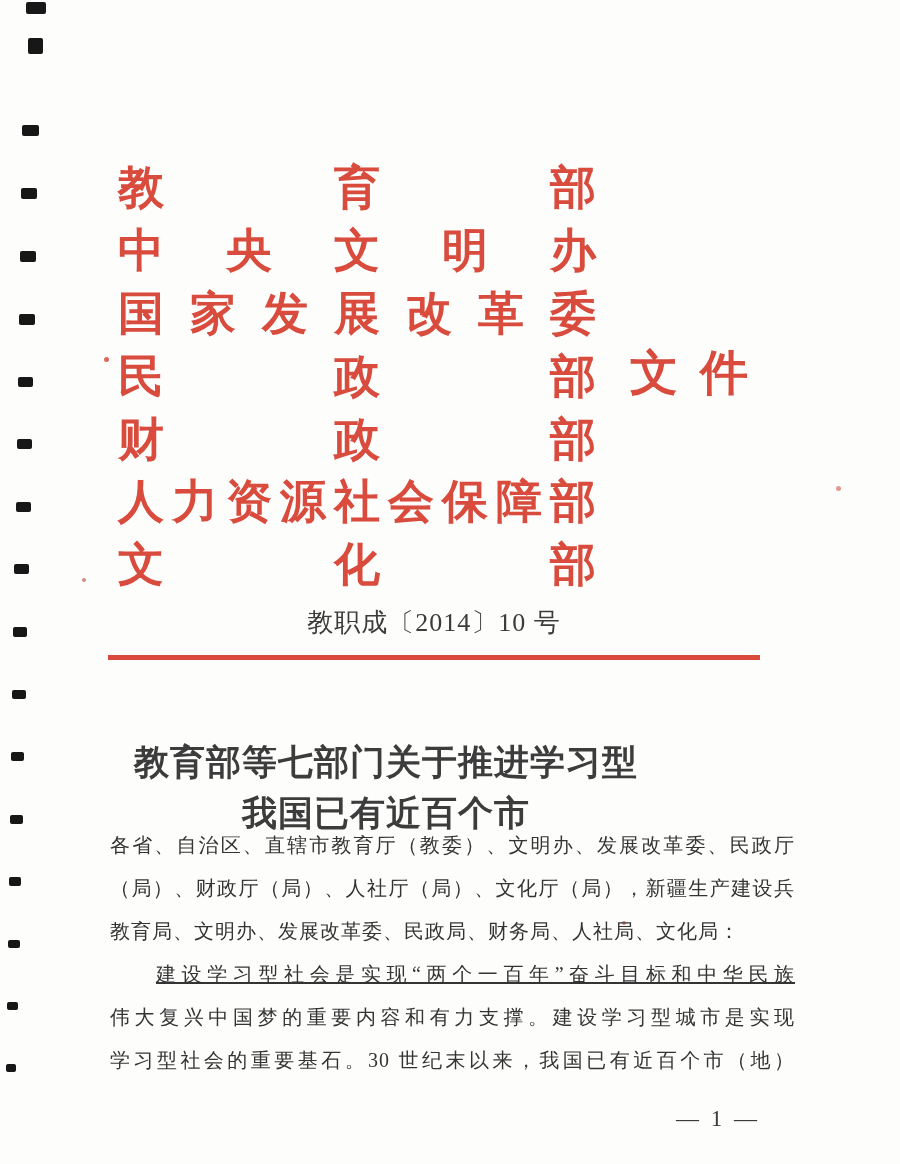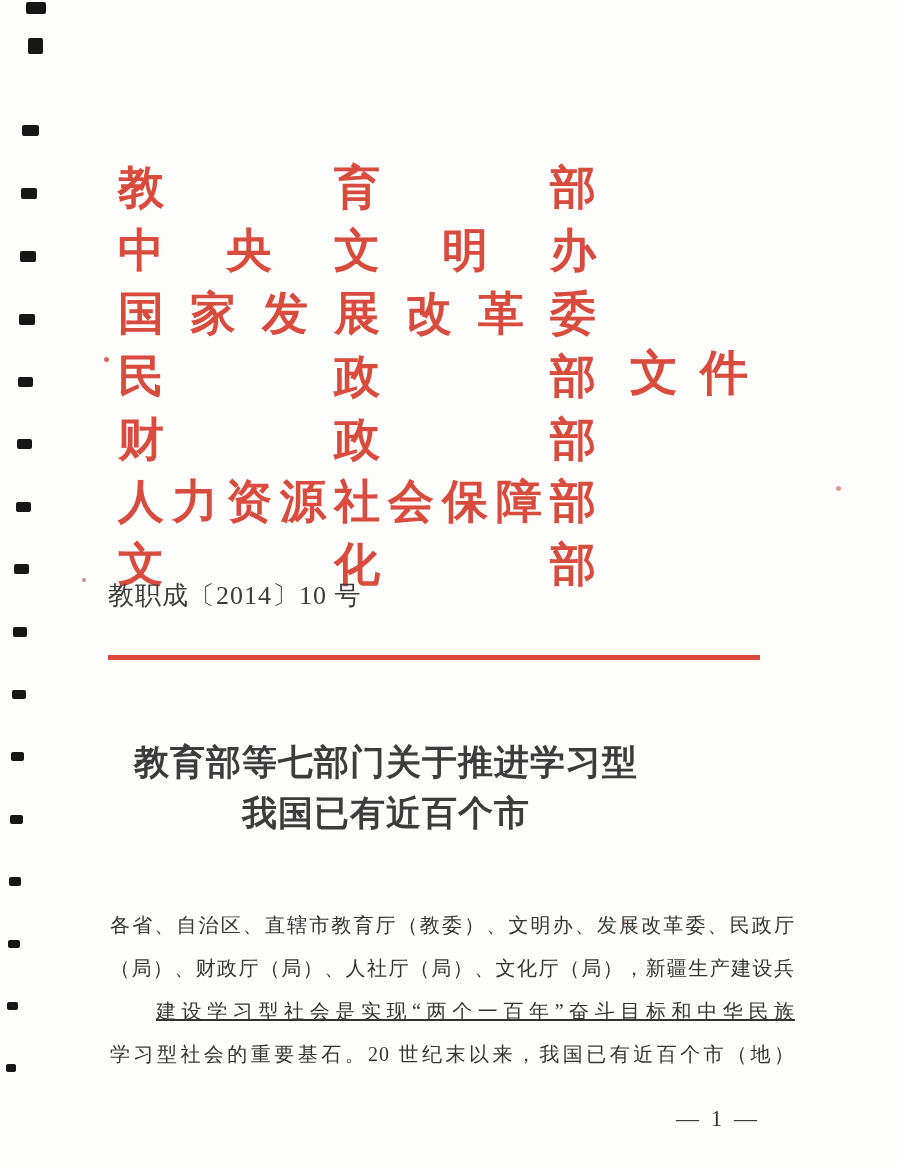--- a/index.html
+++ b/index.html
@@ -25,36 +25,36 @@
     font-weight:bold;font-size:46px;color:#d84b3d;
   }
   .agency-row span{display:block;line-height:1;}
   .doc-type{
     position:absolute;left:630px;top:349px;width:118px;
     display:flex;justify-content:space-between;
     font-family:"Liberation Sans", sans-serif;
     font-weight:bold;font-size:48px;color:#d84b3d;line-height:1;
   }
   .doc-number{
-    position:absolute;left:108px;top:578px;width:652px;
-    text-align:left;font-size:26px;color:#3b3b3b;letter-spacing:1px;
+    position:absolute;left:108px;top:605px;width:652px;
+    text-align:center;font-size:26px;color:#3b3b3b;letter-spacing:1px;
   }
   .red-line{
     position:absolute;left:108px;top:655px;width:652px;height:5px;
     background:#d94a3c;
   }
   .title{
     position:absolute;left:0;top:736px;width:772px;
     text-align:center;
     font-family:"Liberation Sans", sans-serif;
     font-weight:bold;font-size:35px;line-height:51px;color:#3c3c3c;
     letter-spacing:1px;
   }
   .body-text{
-    position:absolute;left:110px;top:904px;width:685px;
+    position:absolute;left:110px;top:824px;width:685px;
     font-size:20px;color:#343434;
   }
   .body-line{
     height:43px;line-height:43px;overflow:hidden;
     letter-spacing:1px;
   }
   .body-line.justify{text-align:justify;text-align-last:justify;text-justify:inter-ideograph;}
   .body-line.indent{padding-left:46px;text-decoration:underline;}
   .page-number{
     position:absolute;left:676px;top:1106px;
@@ -151,19 +151,21 @@
   <div class="red-line"></div>
 
   <div class="title">
     <div>教育部等七部门关于推进学习型</div>
     <div>我国已有近百个市</div>
   </div>
 
   <div class="body-text" id="body-text">
       <div class="body-line justify">各省、自治区、直辖市教育厅（教委）、文明办、发展改革委、民政厅</div>
       <div class="body-line justify">（局）、财政厅（局）、人社厅（局）、文化厅（局），新疆生产建设兵团</div>
+      <div class="body-line">教育局、文明办、发展改革委、民政局、财务局、人社局、文化局：</div>
       <div class="body-line justify indent">建设学习型社会是实现“两个一百年”奋斗目标和中华民族</div>
-      <div class="body-line justify">学习型社会的重要基石。20 世纪末以来，我国已有近百个市（地）</div>
+      <div class="body-line justify">伟大复兴中国梦的重要内容和有力支撑。建设学习型城市是实现</div>
+      <div class="body-line justify">学习型社会的重要基石。30 世纪末以来，我国已有近百个市（地）</div>
     </div>
 
   <div class="page-number">— 1 —</div>
 
 </div>
 
 </body></html>

